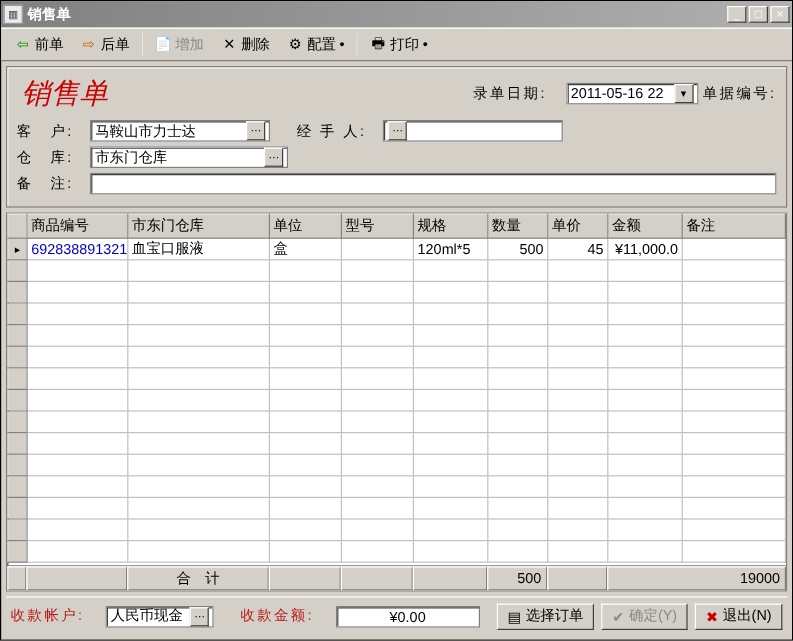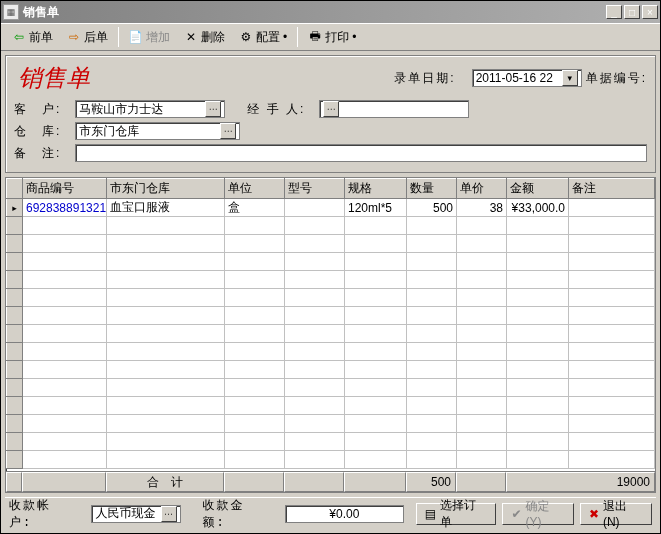--- a/index.html
+++ b/index.html
@@ -14,21 +14,21 @@
 .tbtn { display: flex; align-items: center; gap: 3px; padding: 2px 6px; cursor: pointer; border:1px solid transparent;}
 .tbtn .ic { width:14px; height:14px; display:inline-flex; align-items:center; justify-content:center; }
 .tbtn.disabled { color:#888; cursor:default;}
 .tsep { width:1px; height:20px; background:#808080; margin:0 3px; border-right:1px solid #fff;}
 .content { flex:1; padding:4px; display:flex; flex-direction:column; gap:4px;}
 .panel { border:1px solid #808080; background:#d4d0c8; padding:6px 8px; box-shadow: inset 1px 1px 0 #fff;}
 .title-row { display:flex; align-items:center; justify-content:space-between; margin-bottom:6px;}
 .doc-title { font-family:"STKaiti","KaiTi","楷体",serif; font-size:24px; color:#c00; font-style:italic; padding-left:4px;}
 .field-row { display:flex; align-items:center; gap:2px; margin:4px 0;}
 .lbl { letter-spacing:2px; white-space:nowrap;}
-.lbl-red { color:#000000; letter-spacing:2px;font-family:Liberation Mono, monospace;}
+.lbl-red { color:#b91c1c; letter-spacing:2px;}
 .inp { background:#fff; border:1px solid #808080; height:18px; padding:1px 3px; display:flex; align-items:center; box-shadow: inset 1px 1px 0 #404040; margin-left: 12px;}
 .inp-val { flex:1; overflow:hidden; white-space:nowrap;}
 .inp-btn { width:16px; height:16px; background:#d4d0c8; border:1px solid #fff; border-right-color:#404040; border-bottom-color:#404040; display:flex; align-items:center; justify-content:center; cursor:pointer; font-size:9px;}
 .grid-wrap { flex:1; border:1px solid #808080; background:#fff; display:flex; flex-direction:column; overflow:hidden; box-shadow: inset 1px 1px 0 #404040;}
 .grid { flex:1; overflow:auto; }
 table { border-collapse:collapse; width:100%; table-layout:fixed;padding-left:24px;}
 th { background:#d4d0c8; border:1px solid #808080; border-top-color:#fff; border-left-color:#fff; height:20px; font-weight:normal; text-align:left; padding:0 3px; overflow:hidden;}
 td { border-right:1px solid #c0c0c0; border-bottom:1px solid #c0c0c0; height:18px; padding:0 3px; overflow:hidden; white-space:nowrap;}
 td.num { text-align:right;}
 .rowhead { background:#d4d0c8; border:1px solid #808080; border-top-color:#fff; border-left-color:#fff; width:16px; text-align:center; font-size:9px;}
@@ -157,22 +157,22 @@
             </thead>
           <tbody id="grid-body">
               <tr>
                 <td class="rowhead">▸</td>
                 <td class="selcell">6928388913214</td>
                 <td>血宝口服液</td>
                 <td>盒</td>
                 <td></td>
                 <td>120ml*5</td>
                 <td class="num">500</td>
-                <td class="num">38</td>
-                <td class="num">¥33,000.0</td>
+                <td class="num">45</td>
+                <td class="num">¥11,000.0</td>
                 <td></td>
               </tr>
               <tr>
                 <td class="rowhead"></td>
                 <td></td>
                 <td></td>
                 <td></td>
                 <td></td>
                 <td></td>
                 <td></td>

